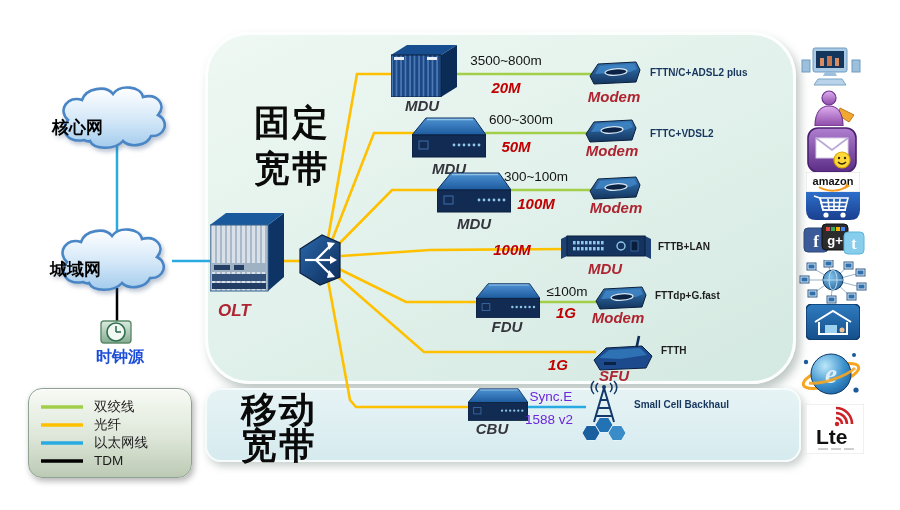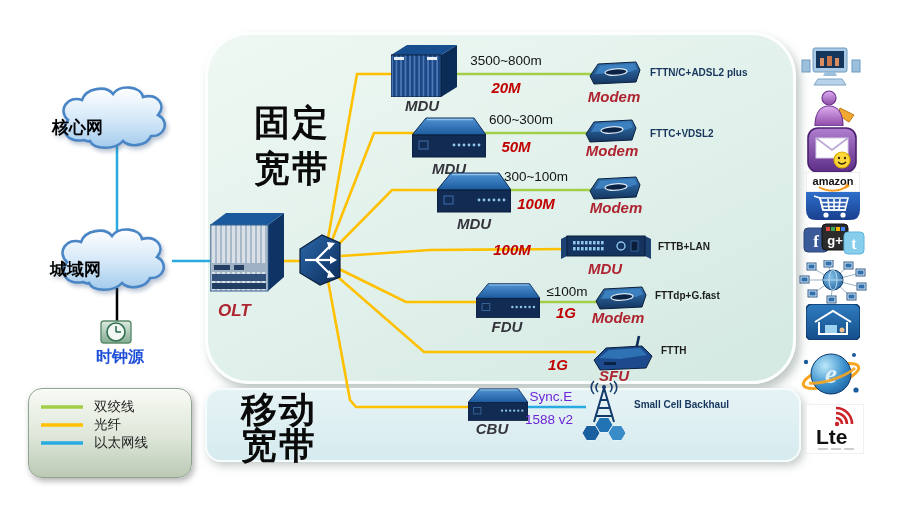--- a/index.html
+++ b/index.html
@@ -368,20 +368,26 @@
           <line x1="2" y1="4" x2="44" y2="4" stroke-width="3.6" stroke="#ffc000"></line>
         </svg>
       <span>光纤</span>
     </div>
     <div class="legend-row">
       <svg width="46" height="8">
           <line x1="2" y1="4" x2="44" y2="4" stroke-width="3.6" stroke="#29abe2"></line>
         </svg>
       <span>以太网线</span>
     </div>
+    <div class="legend-row">
+      <svg width="46" height="8">
+          <line x1="2" y1="4" x2="44" y2="4" stroke-width="3.6" stroke="#000000"></line>
+        </svg>
+      <span>TDM</span>
+    </div>
   </div>
 
   <svg class="abs" width="900" height="510" style="left:0;top:0;">
     <line class="wire-thin" x1="117" y1="146" x2="117" y2="234" stroke="#29abe2"></line>
     <line class="wire-thin" x1="117" y1="288" x2="117" y2="322" stroke="#000000"></line>
     <line class="wire-thin" x1="172" y1="261" x2="212" y2="261" stroke="#29abe2"></line>
     <line class="wire" x1="282" y1="261" x2="302" y2="261" stroke="#ffc000"></line>
     <polyline class="wire" points="327,244 357,74 394,74" stroke="#ffc000"></polyline>
     <polyline class="wire" points="329,248 374,133 417,133" stroke="#ffc000"></polyline>
     <polyline class="wire" points="331,252 392,190 441,190" stroke="#ffc000"></polyline>

